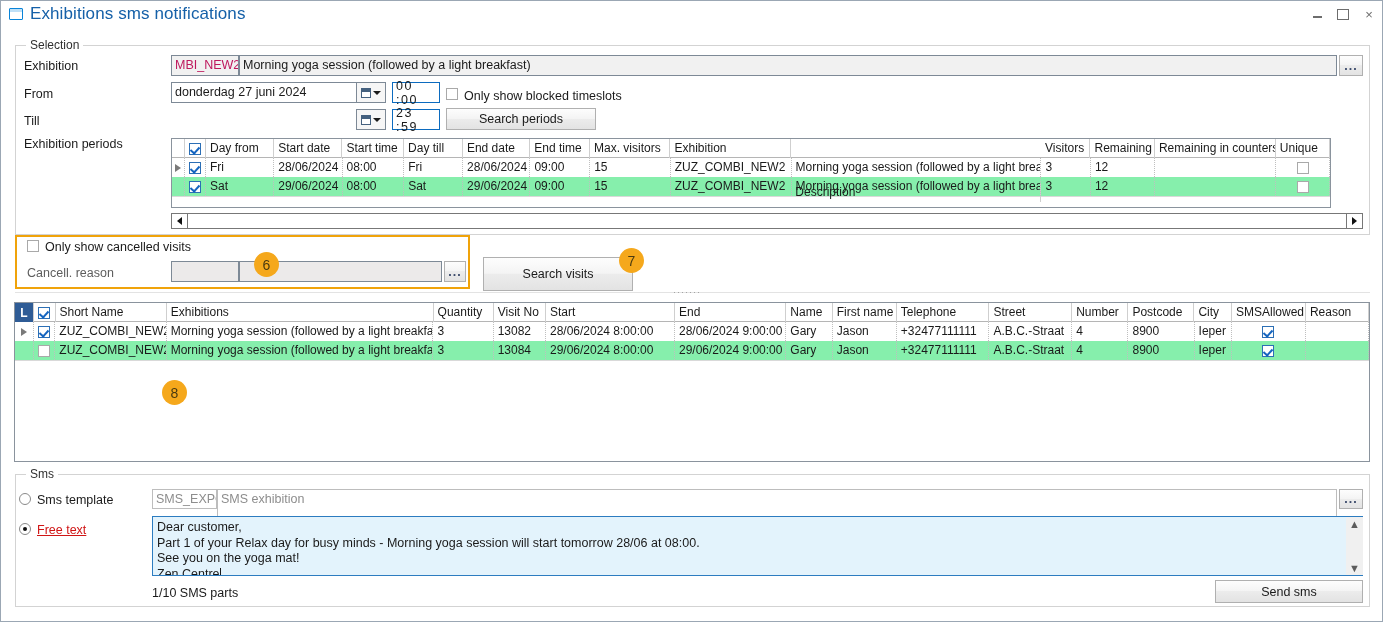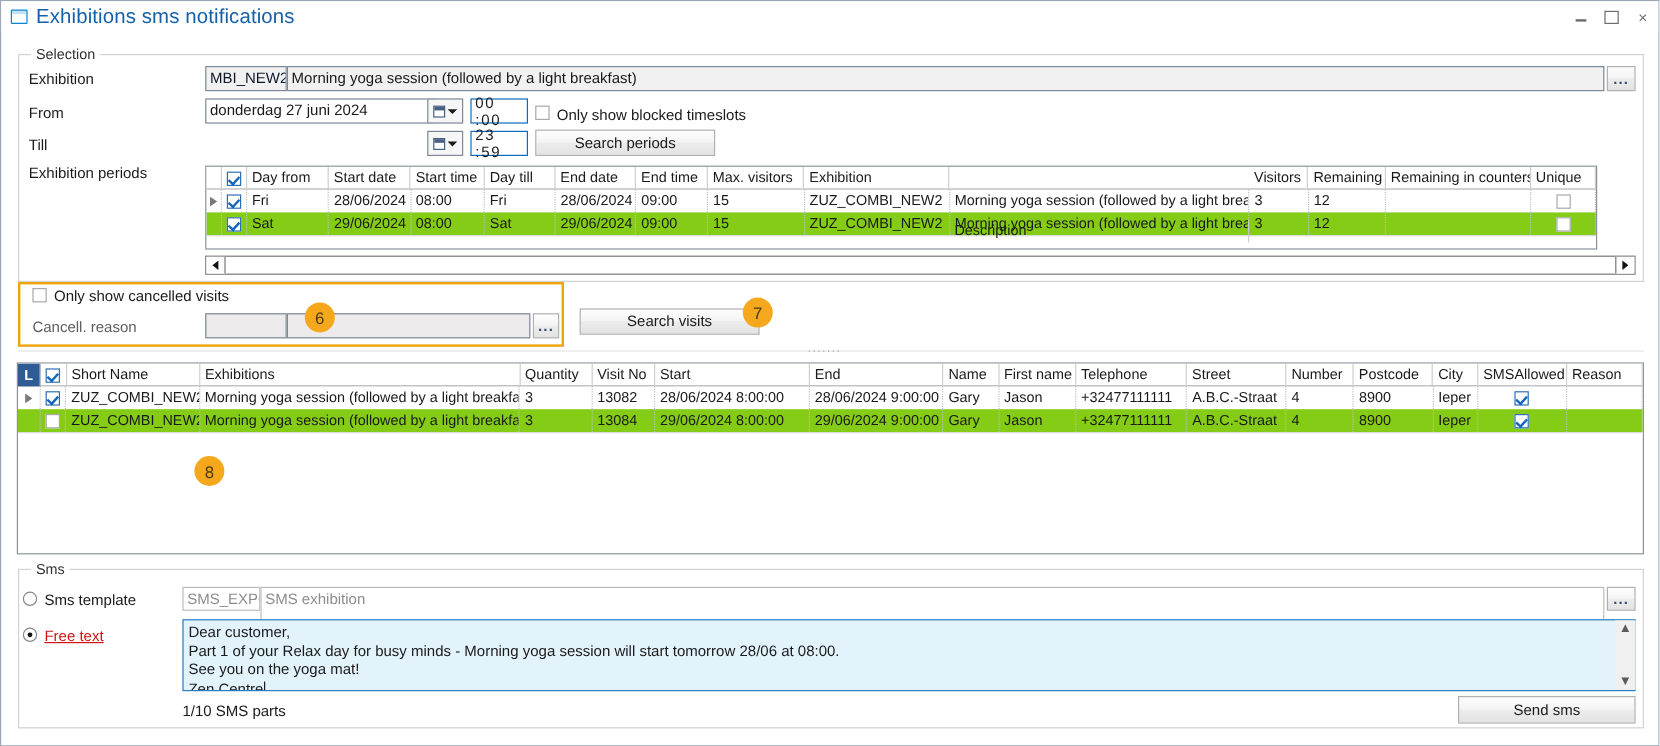--- a/index.html
+++ b/index.html
@@ -128,21 +128,21 @@
   
   .grid { position: absolute; background: #ffffff; border: 1px solid #8a939d; overflow: hidden; }
   .grid-head { display: flex; height: 19px; background: #ffffff; border-bottom: 1px solid #b5b5b5; }
   .hcell {
     border-right: 1px solid #cfcfcf; height: 19px; line-height: 18px;
     padding: 0 4px; font-size: 12px; color: #1a1a1a; overflow: hidden; white-space: nowrap;
   }
   .hcell.nopad { padding: 0; display: flex; align-items: center; justify-content: center; }
   .hcell.lcol { background: #2f5c96; color: #ffffff; font-weight: bold; justify-content:center; display:flex; align-items:center; }
   .grow { display: flex; height: 19px; }
-  .grow.alt { background: #84cc16; }
+  .grow.alt { background: #86efac; }
   .gcell {
     border-right: 1px dotted #bfbfbf; height: 19px; line-height: 18px;
     padding: 0 4px; font-size: 12px; color: #1a1a1a; overflow: hidden; white-space: nowrap;
   }
   .gcell.nopad { padding: 0; display: flex; align-items: center; justify-content: center; }
   .rowsel { display: flex; align-items: center; justify-content: center; }
   .arrow-r {
     width: 0; height: 0; border-top: 4px solid transparent; border-bottom: 4px solid transparent;
     border-left: 6px solid #7a7a7a;
   }
@@ -205,21 +205,21 @@
       <div class="win-btn max"></div>
       <div class="win-btn">×</div>
     </div>
   </div>
 
   <div class="groupbox" style="left:14px; top:44px; width:1355px; height:190px;">
     <div class="group-title">Selection</div>
   </div>
 
   <div class="lbl" style="left:23px; top:58px;">Exhibition</div>
-  <div class="tb readonly" style="left:170px; top:54px; width:68px; height:21px; color:#0f172a;">MBI_NEW2</div>
+  <div class="tb readonly" style="left:170px; top:54px; width:68px; height:21px; color:#be185d;">MBI_NEW2</div>
   <div class="tb readonly" style="left:238px; top:54px; width:1098px; height:21px;">Morning yoga session (followed by a light breakfast)</div>
   <div class="btn ell" style="left:1338px; top:54px; width:24px; height:21px;">...</div>
 
   <div class="lbl" style="left:23px; top:86px;">From</div>
   <div class="tb" style="left:170px; top:81px; width:192px; height:21px;">donderdag 27 juni 2024</div>
   <div class="dpbtn" style="left:355px; top:81px; width:30px; height:21px;">
     <span class="cal-glyph"></span>
     <span class="tri-down"></span>
   </div>
   <div class="timebox" style="left:391px; top:81px; width:48px; height:21px;">00 :00</div>
@@ -320,21 +320,21 @@
   <div class="cb flat" style="left:26px; top:239px;"></div>
   <div class="lbl" style="left:44px; top:239px;">Only show cancelled visits</div>
 
   <div class="lbl" style="left:26px; top:265px; color:#5d5d5d;">Cancell. reason</div>
   <div class="tb grey" style="left:170px; top:260px; width:68px; height:21px;"></div>
   <div class="tb grey" style="left:238px; top:260px; width:203px; height:21px;"></div>
   <div class="btn ell" style="left:443px; top:260px; width:22px; height:21px;">...</div>
 
   <div class="badge" style="left:253px; top:251px;">6</div>
 
-  <div class="btn" style="left:482px; top:256px; width:150px; height:22px;">Search visits</div>
+  <div class="btn" style="left:482px; top:256px; width:150px; height:34px;">Search visits</div>
   <div class="badge" style="left:618px; top:247px;">7</div>
 
   <div class="hr-line" style="left:14px; top:291px; width:1355px;"></div>
   <div class="grip" style="left:672px; top:286px;">·······</div>
 
   <div class="grid" style="left:13px; top:301px; width:1356px; height:160px;">
     <div class="grid-head">
       <div class="hcell lcol" style="width:19px;">L</div>
       <div class="hcell nopad" style="width:22px;">
         <span class="cb checked" style="position:relative; left:0; top:0;"></span>

